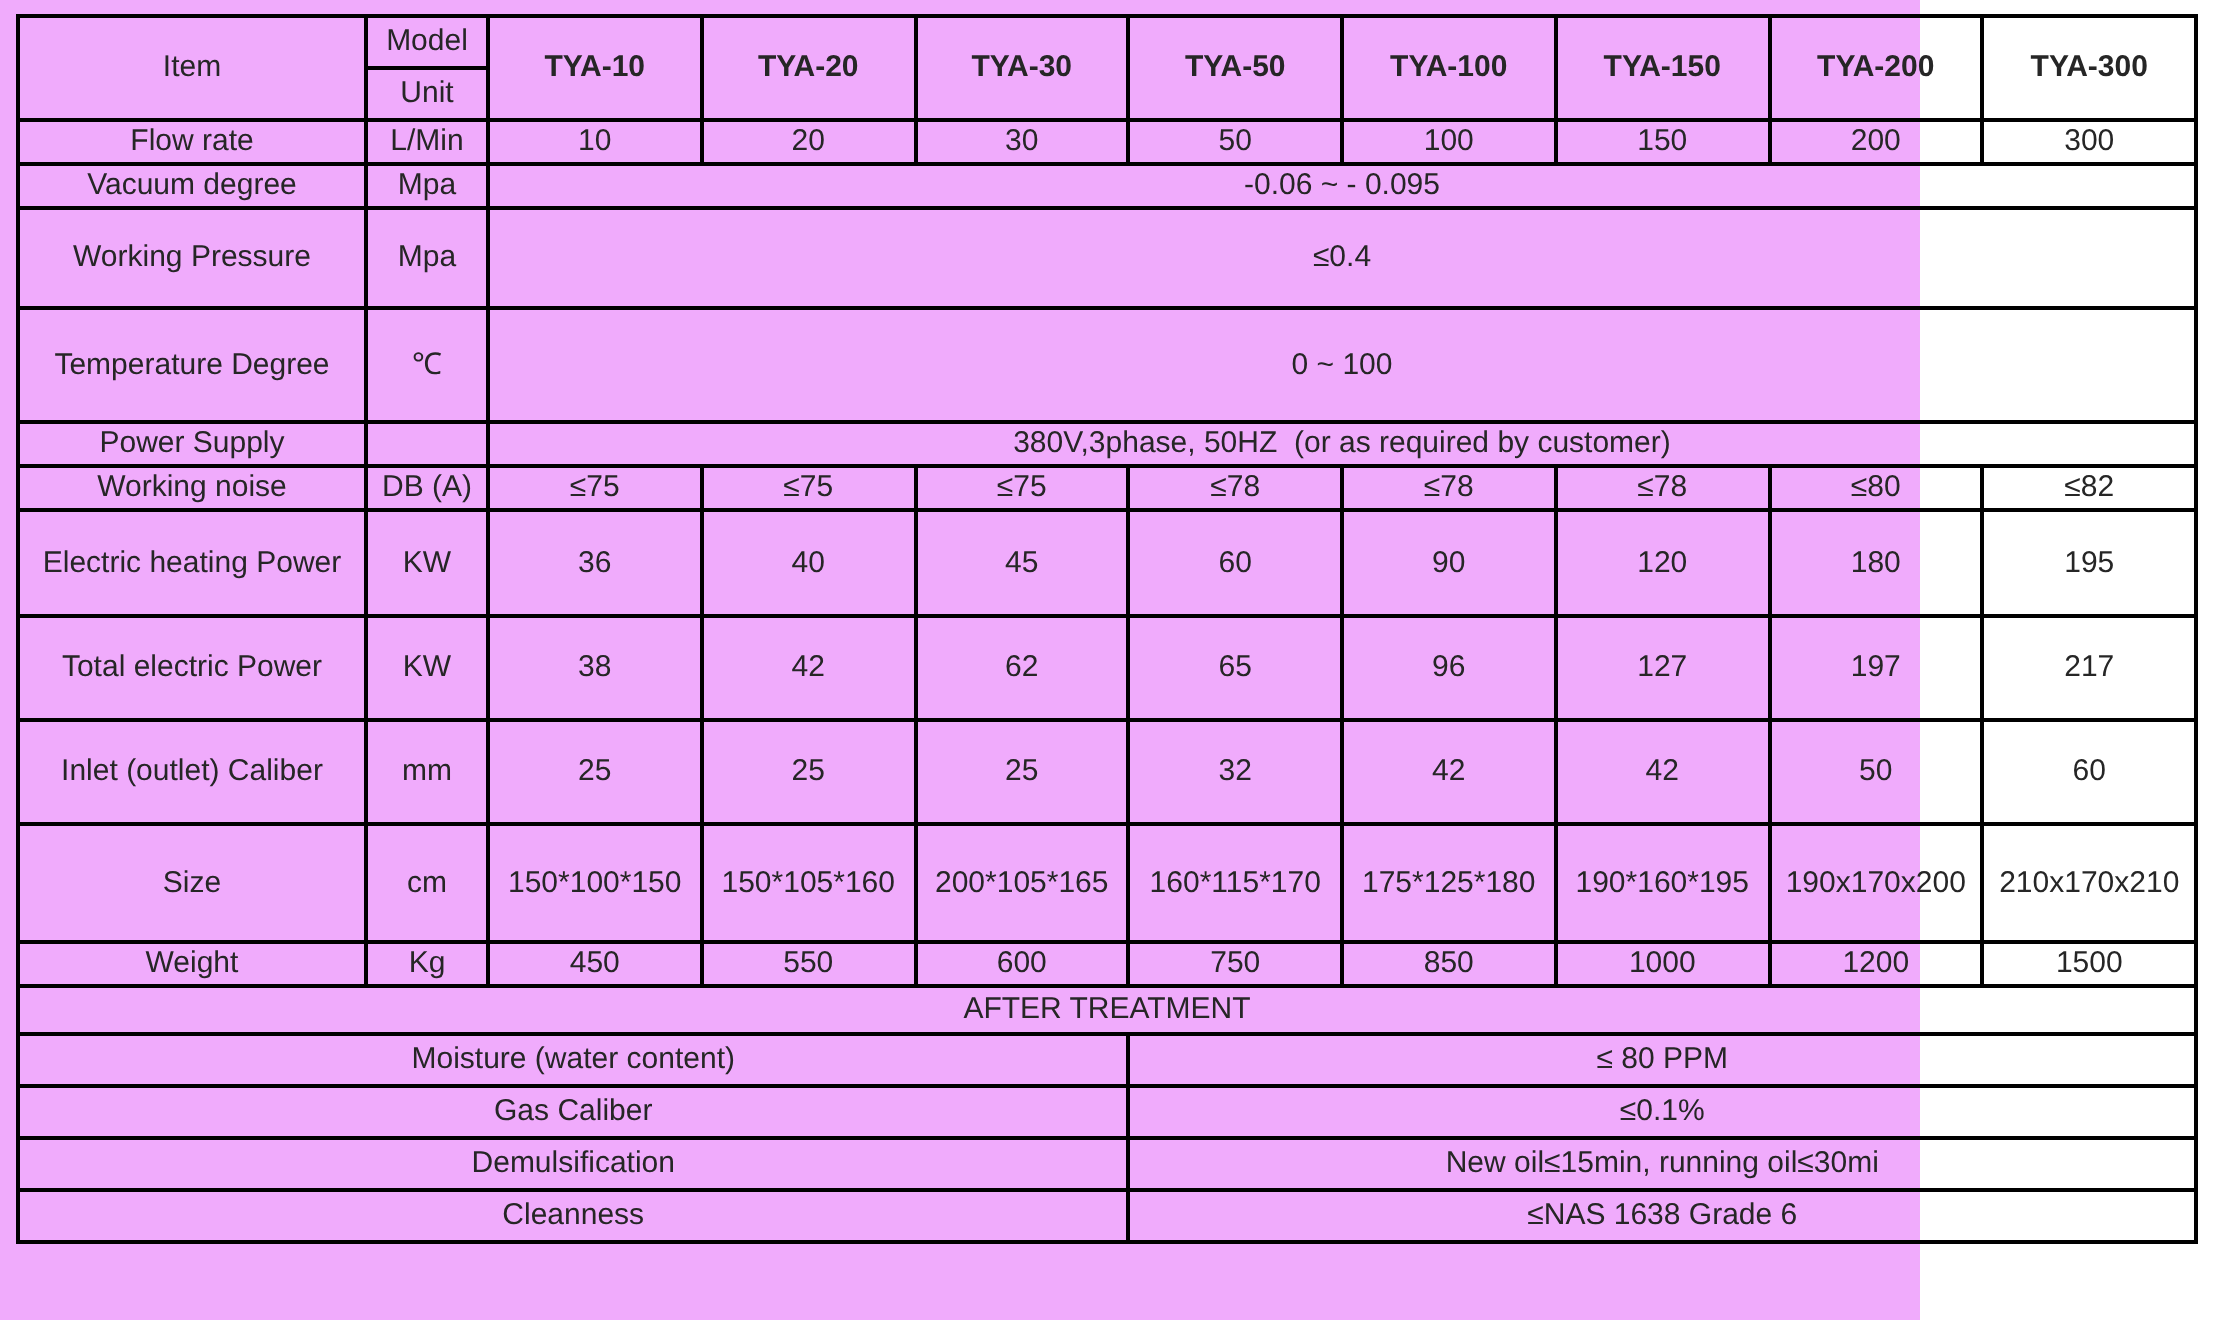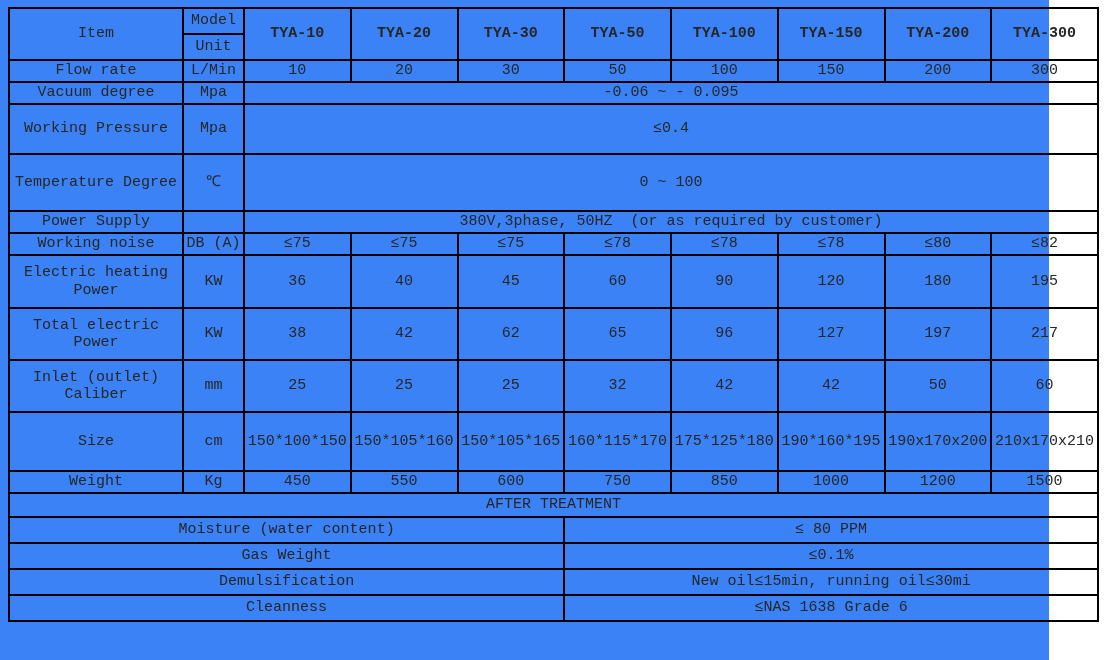--- a/index.html
+++ b/index.html
@@ -1,26 +1,26 @@
 <!DOCTYPE html>
 <html><head>
 <meta charset="utf-8">
 <style>
   html, body {
     margin: 0;
     padding: 0;
     background: #ffffff;
   }
   .page {
-    width: 1049px;
+    width: 960px;
     height: 660px;
     box-sizing: border-box;
     padding: 7px 8px;
-    background: #3b82f6;
-    font-family: Liberation Mono, monospace;
+    background: #f0abfc;
+    font-family: Liberation Sans, sans-serif;
   }
   table.spec {
     border-collapse: collapse;
     table-layout: fixed;
     width: 1091px;
     color: #262626;
     font-size: 15px;
   }
   table.spec td {
     border: 2px solid #000000;
@@ -177,21 +177,21 @@
       <td>42</td>
       <td>50</td>
       <td>60</td>
     </tr>
 
     <tr class="r-size">
       <td>Size</td>
       <td>cm</td>
       <td>150*100*150</td>
       <td>150*105*160</td>
-      <td>150*105*165</td>
+      <td>200*105*165</td>
       <td>160*115*170</td>
       <td>175*125*180</td>
       <td>190*160*195</td>
       <td>190x170x200</td>
       <td>210x170x210</td>
     </tr>
 
     <tr class="r-wt">
       <td>Weight</td>
       <td>Kg</td>
@@ -206,21 +206,21 @@
     </tr>
 
     <tr class="r-at">
       <td colspan="10">AFTER TREATMENT</td>
     </tr>
     <tr class="r-b">
       <td colspan="5">Moisture (water content)</td>
       <td colspan="5">≤ 80 PPM</td>
     </tr>
     <tr class="r-b">
-      <td colspan="5">Gas Weight</td>
+      <td colspan="5">Gas Caliber</td>
       <td colspan="5">≤0.1%</td>
     </tr>
     <tr class="r-b">
       <td colspan="5">Demulsification</td>
       <td colspan="5">New oil≤15min, running oil≤30mi</td>
     </tr>
     <tr class="r-b">
       <td colspan="5">Cleanness</td>
       <td colspan="5">≤NAS 1638 Grade 6</td>
     </tr>

